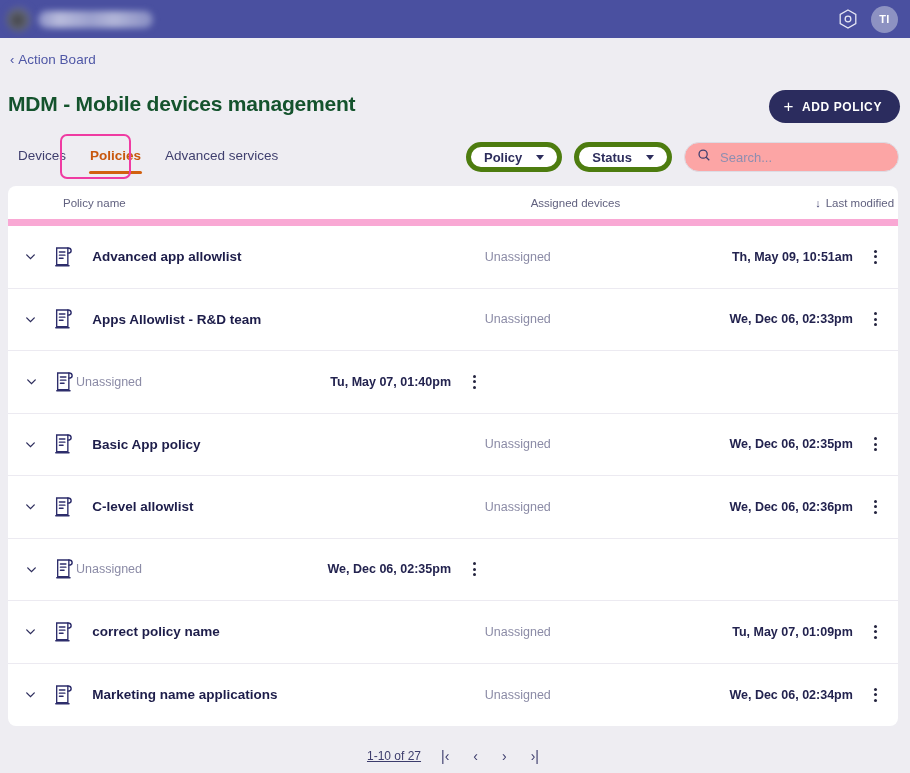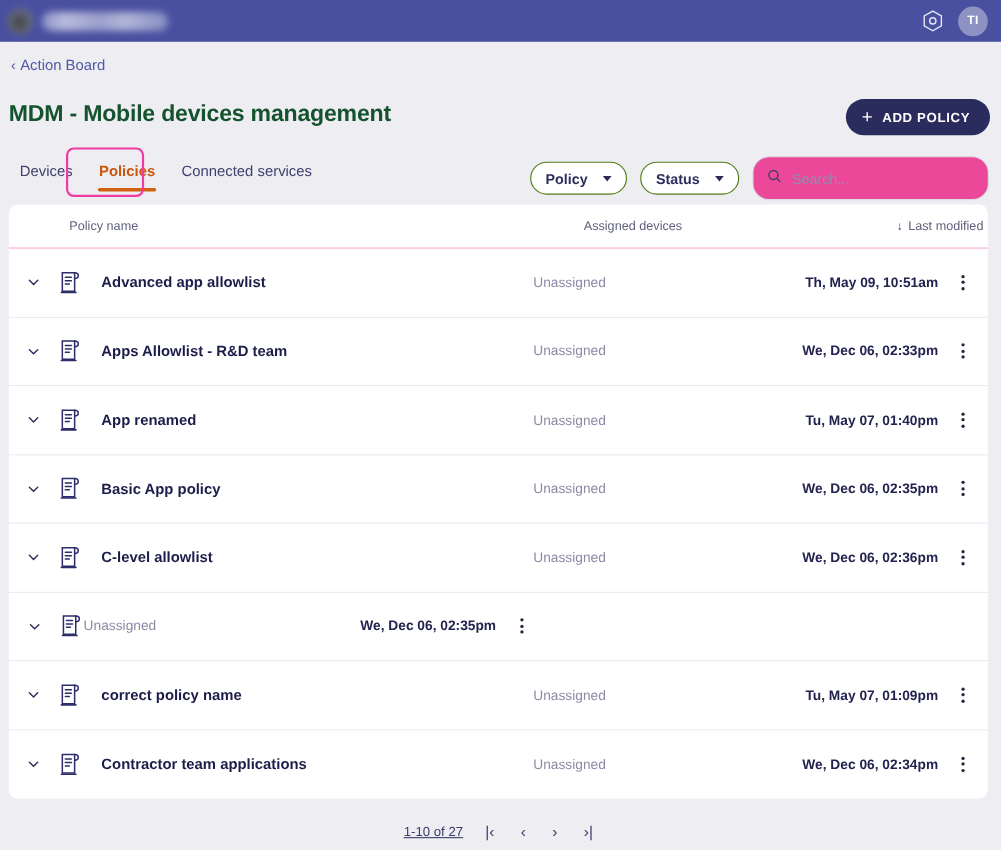--- a/index.html
+++ b/index.html
@@ -89,49 +89,49 @@
     border: 2px solid #ef3ba2; border-radius: 7px;
     pointer-events: none;
   }
 
   .filters {
     position: absolute; top: 142px; right: 11px;
     display: flex; align-items: center; gap: 12px;
   }
   .pill {
     height: 30px; min-width: 88px; padding: 0 13px;
-    border: 1px solid #4d7c0f; border-radius: 15px; background: #ffffff;
+    border: 5px solid #4d7c0f; border-radius: 15px; background: #ffffff;
     display: flex; align-items: center; justify-content: space-between; gap: 14px;
     font-size: 13px; color: #2d2d5c; font-weight: bold; cursor: pointer;
   }
   .pill .caret {
     width: 0; height: 0; border-left: 4.5px solid transparent;
     border-right: 4.5px solid transparent; border-top: 5.5px solid #2d2d5c;
   }
   .search-box {
-    width: 215px; height: 40px; padding: 0 12px;
-    border: 1px solid #dcdce4; border-radius: 15px; background: #ec4899;
+    width: 215px; height: 30px; padding: 0 12px;
+    border: 1px solid #dcdce4; border-radius: 15px; background: #fca5a5;
     display: flex; align-items: center; gap: 9px;
   }
   .search-input {
     border: none; outline: none; background: transparent;
     font-family: "Liberation Sans", sans-serif;
     font-size: 13px; color: #2d2d5c; width: 100%;
   }
   .search-input::placeholder { color: #8e8eb0; }
 
   
   .card {
     position: absolute; top: 186px; left: 8px;
     width: 890px; background: #ffffff;
     border-radius: 8px; overflow: hidden;
   }
   .thead {
     display: flex; align-items: center; height: 40px;
-    border-bottom: 1px solid #f9a8d4;
+    border-bottom: 7px solid #f9a8d4;
   }
   .th { font-size: 11.5px; color: #61617f; }
   .th-name { margin-left: 55px; }
   .th-assigned { margin-left: 405px; }
   .th-modified {
     margin-left: 195px; display: flex; align-items: center; gap: 5px;
     cursor: pointer;
   }
   .sort-arrow { font-size: 11px; color: #3f3f6e; }
 
@@ -211,21 +211,21 @@
 
   <div class="tabs">
     <div class="tab">
       <span>Devices</span>
     </div>
     <div class="tab active">
       <span>Policies</span>
       <span class="tab-underline"></span>
     </div>
     <div class="tab">
-      <span>Connected services</span>
+      <span>Advanced services</span>
     </div>
   </div>
   <div class="tab-highlight"></div>
 
   <div class="filters">
     <div class="pill">
       <span>Policy</span>
       <span class="caret"></span>
     </div>
     <div class="pill">
@@ -306,21 +306,20 @@
             </svg>
           </div>
           <span>
             <svg class="policy-icon" viewBox="0 0 24 26" fill="none" stroke="#2d2d6b" stroke-width="1.5" stroke-linecap="round">
               <path d="M4 3.2h12.2v18.2H4z"></path>
               <path d="M16.2 3.2c2.2 0 3.6 1.2 3.6 2.9s-1.5 2.7-3.6 2.7"></path>
               <path d="M3 22.6h14.5"></path>
               <path d="M7 7.6h6M7 11h6M7 14.4h4"></path>
             </svg>
           </span>
-          <div class="row-name">App renamed</div>
           <div class="row-assigned">Unassigned</div>
           <div class="row-modified">Tu, May 07, 01:40pm</div>
           <div class="row-menu">
             <i></i>
             <i></i>
             <i></i>
           </div>
         </div>
         <div class="row">
           <div class="row-chev">
@@ -420,21 +419,21 @@
             </svg>
           </div>
           <span>
             <svg class="policy-icon" viewBox="0 0 24 26" fill="none" stroke="#2d2d6b" stroke-width="1.5" stroke-linecap="round">
               <path d="M4 3.2h12.2v18.2H4z"></path>
               <path d="M16.2 3.2c2.2 0 3.6 1.2 3.6 2.9s-1.5 2.7-3.6 2.7"></path>
               <path d="M3 22.6h14.5"></path>
               <path d="M7 7.6h6M7 11h6M7 14.4h4"></path>
             </svg>
           </span>
-          <div class="row-name">Contractor team applications</div>
+          <div class="row-name">Marketing name applications</div>
           <div class="row-assigned">Unassigned</div>
           <div class="row-modified">We, Dec 06, 02:34pm</div>
           <div class="row-menu">
             <i></i>
             <i></i>
             <i></i>
           </div>
         </div>
       </div>
   </div>

